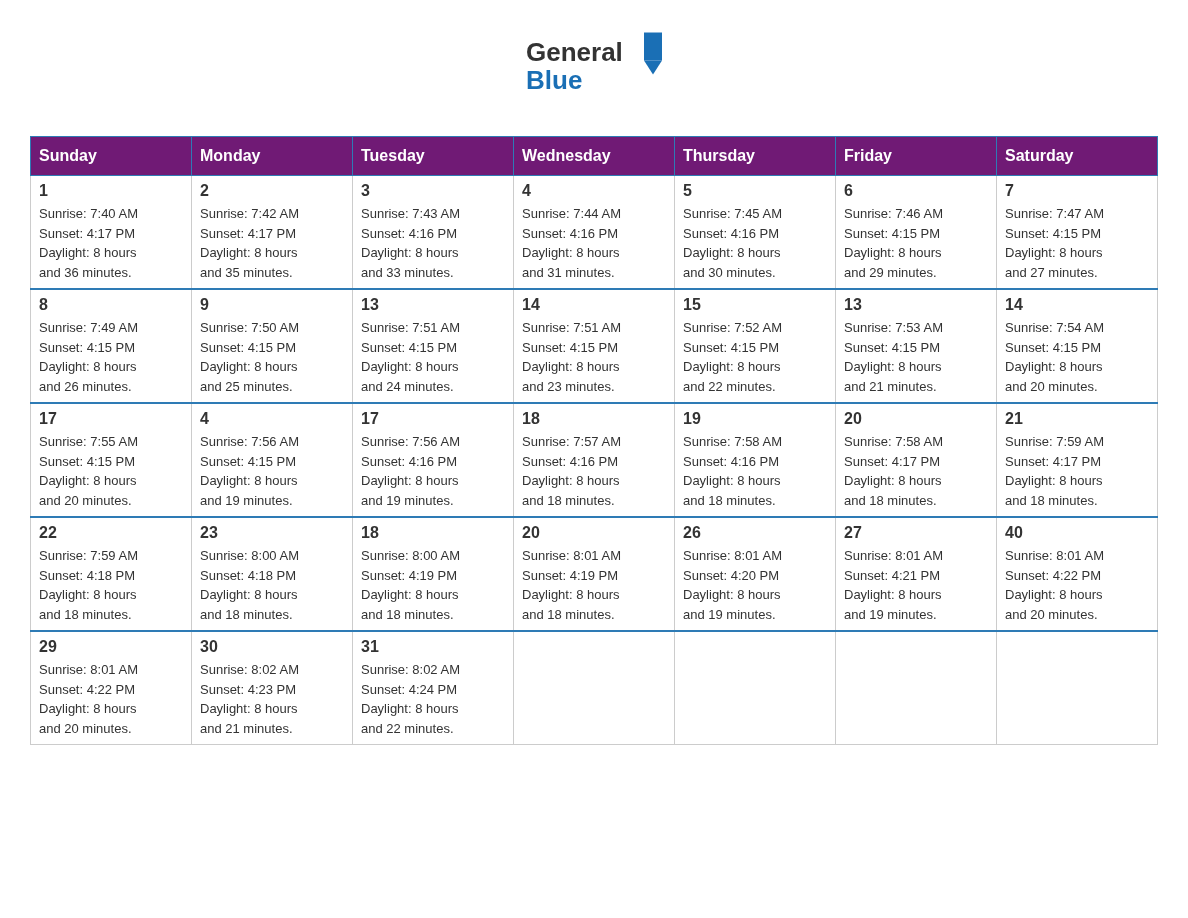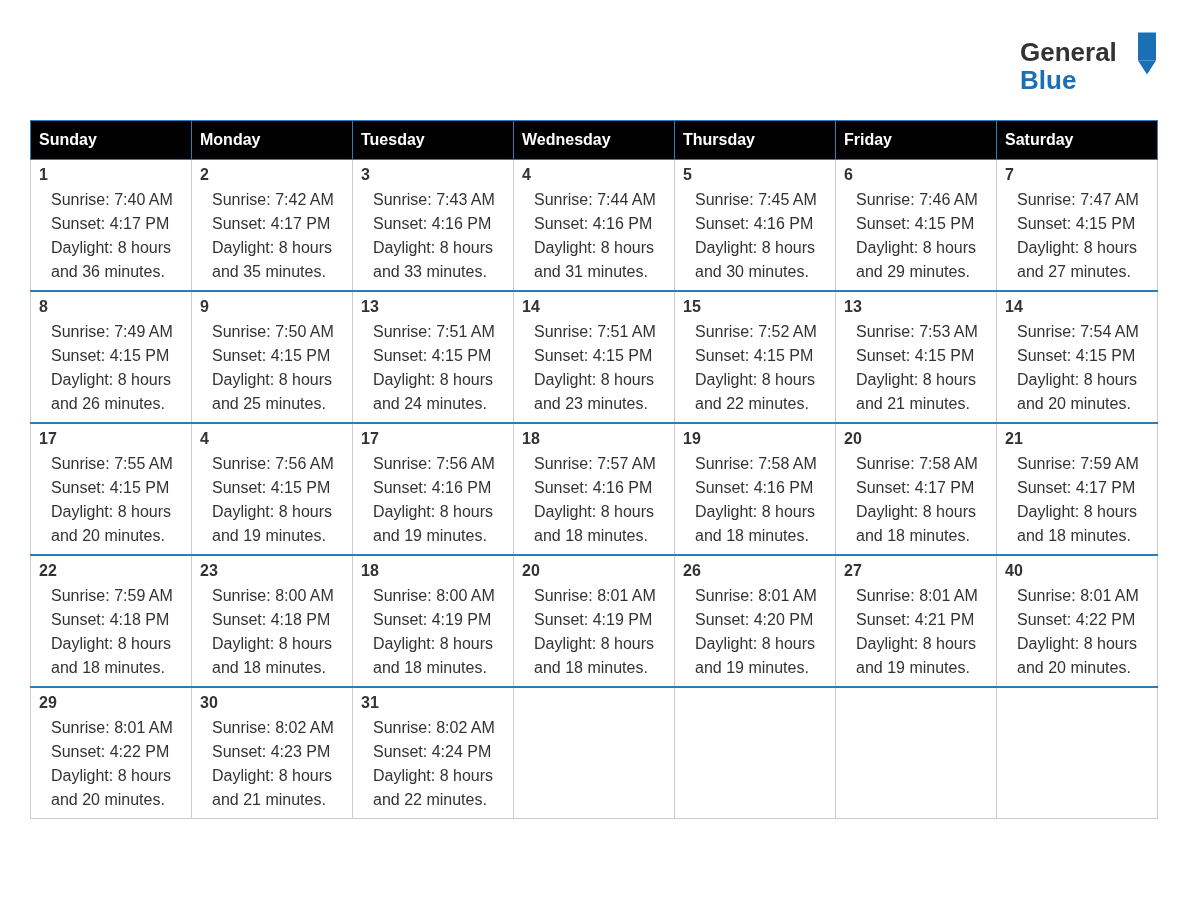--- a/index.html
+++ b/index.html
@@ -5,23 +5,23 @@
     * { margin: 0; padding: 0; box-sizing: border-box; }
     body {
       font-family: Arial, sans-serif;
       background: #fff;
       width: 1188px;
       min-height: 918px;
       padding: 20px 30px;
     }
     .header {
       display: flex;
-      justify-content: flex-end;
+      justify-content: center;
       align-items: flex-start;
-      margin-bottom: 20px;
+      margin-bottom: 36px;
     }
     .logo {
       display: flex;
       flex-direction: column;
       align-items: flex-start;
     }
     .title-block {
       text-align: right;
     }
     .month-title {
@@ -34,21 +34,21 @@
       font-size: 22px;
       color: #555;
       margin-top: 4px;
     }
     table {
       width: 100%;
       border-collapse: collapse;
       table-layout: fixed;
     }
     th {
-      background-color: #000000;
+      background-color: #701a75;
       color: #fff;
       font-size: 16px;
       font-weight: bold;
       padding: 10px 8px;
       text-align: left;
       border: 1px solid #2e7bb5;
     }
     td {
       vertical-align: top;
       padding: 6px 8px;
@@ -60,23 +60,22 @@
     tr:not(:last-child) td {
       border-bottom: 2px solid #2e7bb5;
     }
     .day-num {
       font-size: 16px;
       font-weight: bold;
       margin-bottom: 4px;
       display: block;
     }
     .day-info {
-      font-size: 16px;
+      font-size: 13px;
       line-height: 1.5;
-      margin-left: 12px;
     }
     .empty-cell {
       background: #fff;
     }
     
     .logo-svg {
       width: 140px;
       height: 80px;
     }
   </style>

